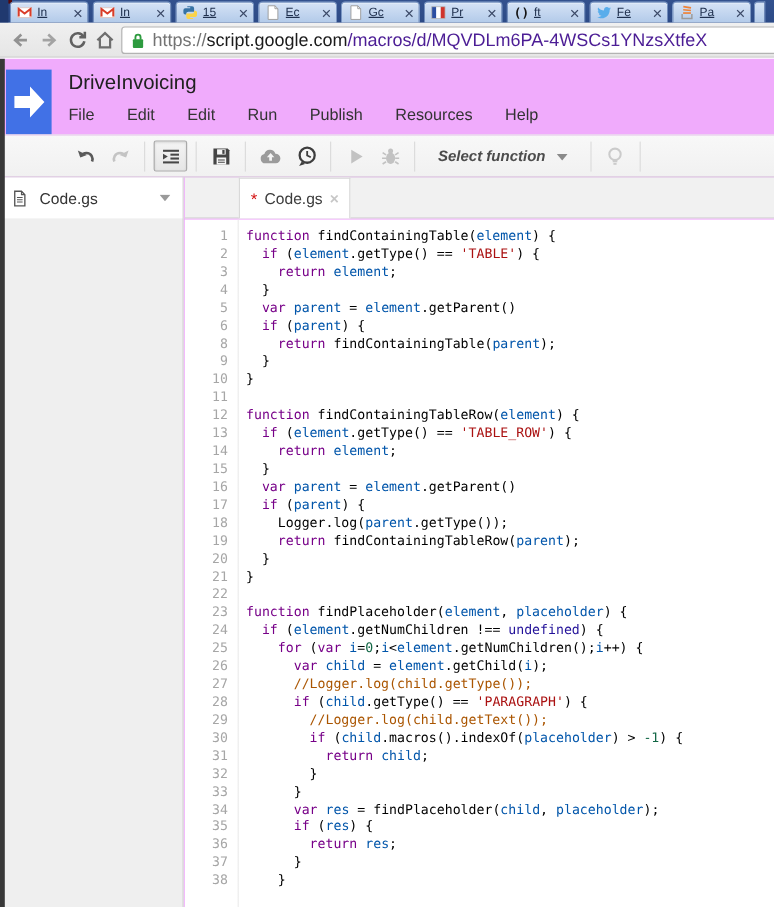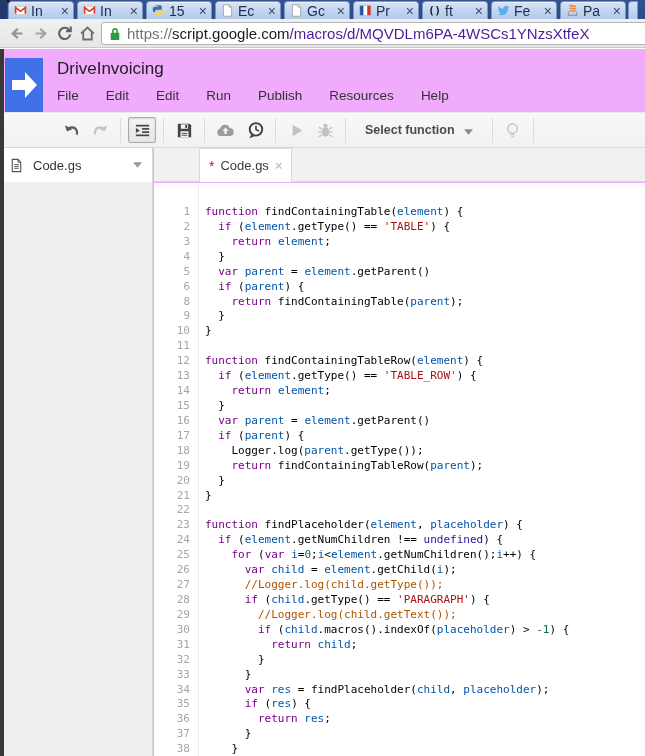--- a/index.html
+++ b/index.html
@@ -9,21 +9,21 @@
   
   .tabstrip { position:absolute; left:0; top:0; width:645px; height:19px;
               background:linear-gradient(#55080a,#55080a) 0 0/10px 3px no-repeat, linear-gradient(#33518e,#2c4a86);
               display:flex; align-items:flex-end; overflow:hidden; }
   .tabstrip .corner { width:7px; height:19px; background:#20396f; flex:0 0 auto; }
   .btab { flex:0 0 auto; width:66px; height:18px; margin:1px 2px 0 1px; padding:0 4px 0 5px;
           background:linear-gradient(#d6e3f6,#b2cae9); border:1px solid #7b97c4; border-bottom:none;
           border-radius:4px 4px 0 0; display:flex; align-items:center; gap:4px; box-shadow:inset 0 1px 0 #e9f1fb; }
   .btab .fav { width:13px; height:13px; flex:0 0 auto; }
   .btab .fav svg { width:13px; height:13px; display:block; }
-  .btab .t { flex:1 1 auto; font-size:14px; color:#20314f; overflow:hidden; white-space:nowrap; }
+  .btab .t { flex:1 1 auto; font-size:10px; color:#20314f; overflow:hidden; white-space:nowrap;text-decoration:underline; }
   .btab .x { flex:0 0 auto; font-size:14px; line-height:12px; color:#3c4a68; }
   .btab-partial { flex:0 0 auto; width:10px; height:18px; margin-top:1px;
           background:linear-gradient(#d6e3f6,#b2cae9); border:1px solid #7b97c4; border-bottom:none; border-radius:4px 0 0 0; }
 
   
   .navbar { position:absolute; left:0; top:19px; width:645px; height:29px;
             background:linear-gradient(#f0f0f0,#e6e6e6); border-bottom:1px solid #c9c9c9; }
   .navbtn { position:absolute; top:4px; width:22px; height:21px; display:flex; align-items:center; justify-content:center; }
   .navbtn svg { width:17px; height:17px; display:block; }
   .omnibox { position:absolute; left:101px; right:-6px; top:3px; height:23px; background:#fff;
@@ -46,41 +46,41 @@
   .menu-item { font-size:13.5px; color:#333; margin-right:15px; cursor:default; }
 
   .toolbar { position:absolute; left:0; top:63px; width:645px; height:36px;
              background:linear-gradient(#f8f8f8,#f1f1f1); border-top:1px solid #e9e9e9; border-bottom:1px solid #d8d8d8;
              display:flex; align-items:center; }
   .tbtn { width:26px; height:26px; display:flex; align-items:center; justify-content:center; }
   .tbtn svg { width:19px; height:19px; display:block; }
   .tsep { width:1px; height:25px; background:#dcdcdc; margin:0 7px; }
   .tbtn.boxed { border:1px solid #a9a9a9; border-radius:2px; background:linear-gradient(#f4f4f4,#e6e6e6);
                 box-shadow:inset 0 1px 2px rgba(0,0,0,.12); width:28px; height:26px; }
-  .selfn { display:flex; align-items:center; gap:9px; padding:0 12px; height:26px; }
+  .selfn { display:flex; align-items:center; gap:9px; padding:0 12px; height:26px;font-style:italic; }
   .selfn .lbl { font-size:12.5px; font-weight:bold; color:#4c4c4c; }
   .selfn svg { width:9px; height:6px; }
 
   
   .sidebar { position:absolute; left:0; top:99px; width:153px; bottom:0; background:#efefef; border-right:1px solid #d6d6d6; }
   .file-row { height:34px; background:#fff; display:flex; align-items:center; padding:0 10px 0 9px; }
   .file-row svg.doc { width:15px; height:15px; margin-right:9px; flex:0 0 auto; }
   .file-row .fname { flex:1 1 auto; font-size:13px; color:#333; }
   .file-row svg.car { width:9px; height:6px; flex:0 0 auto; }
 
   
   .editor { position:absolute; left:154px; top:99px; right:0; bottom:0; }
   .tabbar { height:34px; background:#f1f1f1; border-bottom:1px solid #d9d9d9; display:flex; align-items:flex-end; }
   .edittab { margin-left:45px; height:34px; margin-bottom:-1px; background:#fff; border:1px solid #d9d9d9; border-bottom:none;
              display:flex; align-items:center; padding:0 9px; gap:6px; position:relative; z-index:2; }
   .edittab .dirty { color:#d41111; font-size:14px; }
   .edittab .nm { font-size:13px; color:#3c3c3c; }
   .edittab .cl { font-size:13px; font-weight:bold; color:#c7c7c7; }
 
-  .code { position:absolute; left:0; top:35px; right:0; bottom:0; background:#fff; overflow:hidden; padding-top:22px;
+  .code { position:absolute; left:0; top:35px; right:0; bottom:0; background:#fff; overflow:hidden; padding-top:7px;
           background-image:linear-gradient(#ececec,#ececec); background-repeat:no-repeat; background-position:44px 0; background-size:1px 100%; }
   .cline { height:14.93px; white-space:pre; font-family:"DejaVu Sans Mono", monospace; font-size:11px; line-height:14.93px; }
   .cline .ln { display:inline-block; width:36px; text-align:right; color:#a6a6a6; padding-right:0; }
   .cline .lc { margin-left:15px; }
   .tk-k { color:#770088; } .tk-v { color:#0055aa; } .tk-s { color:#aa1111; }
   .tk-c { color:#aa5500; } .tk-n { color:#116644; } .tk-a { color:#221199; } .tk-p { color:#000; }
 </style>
 </head>
 <body>
 

